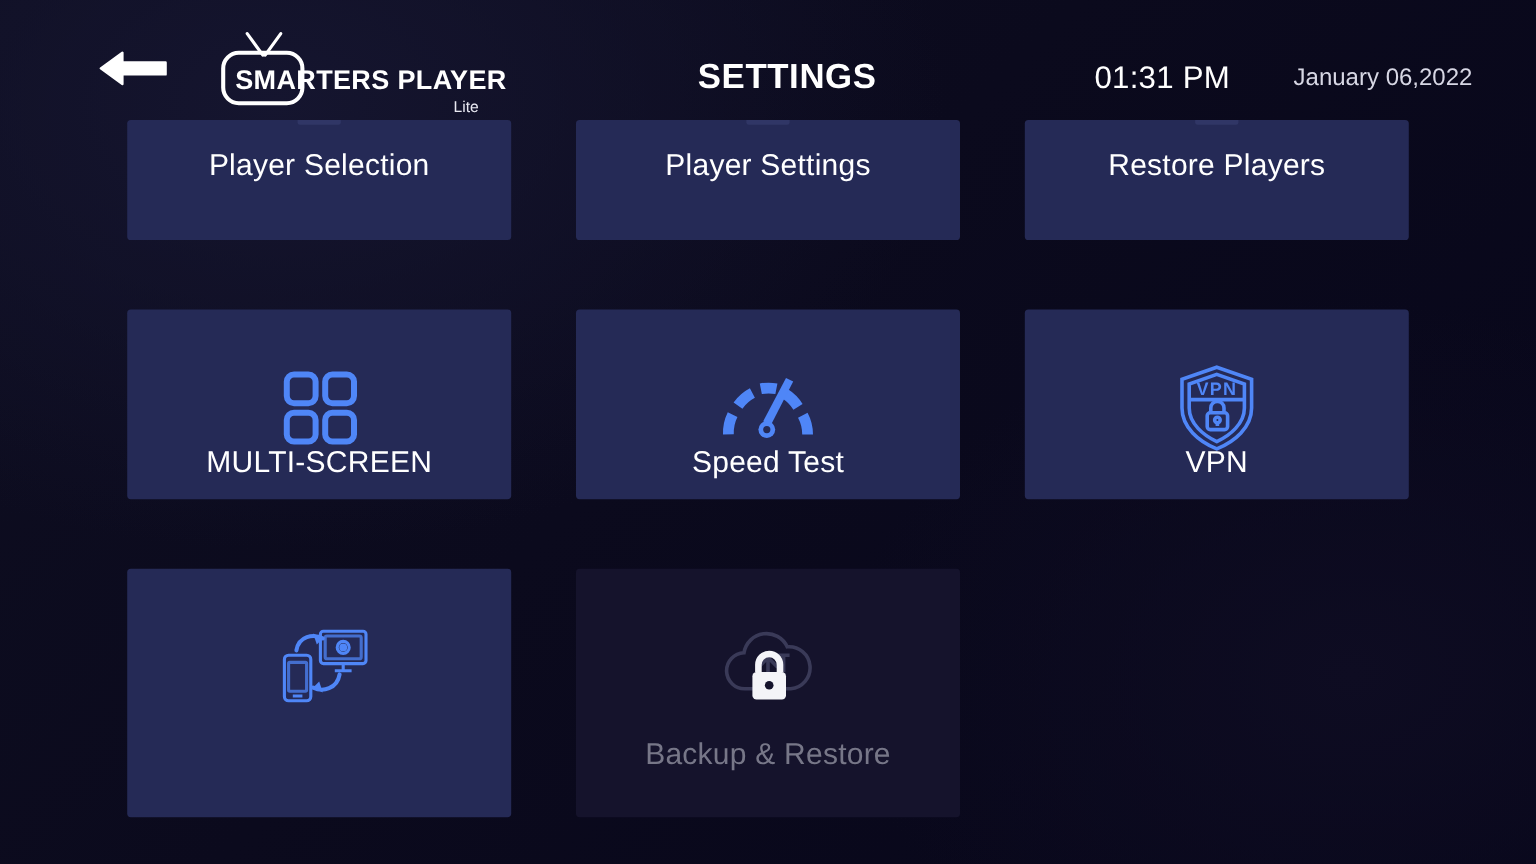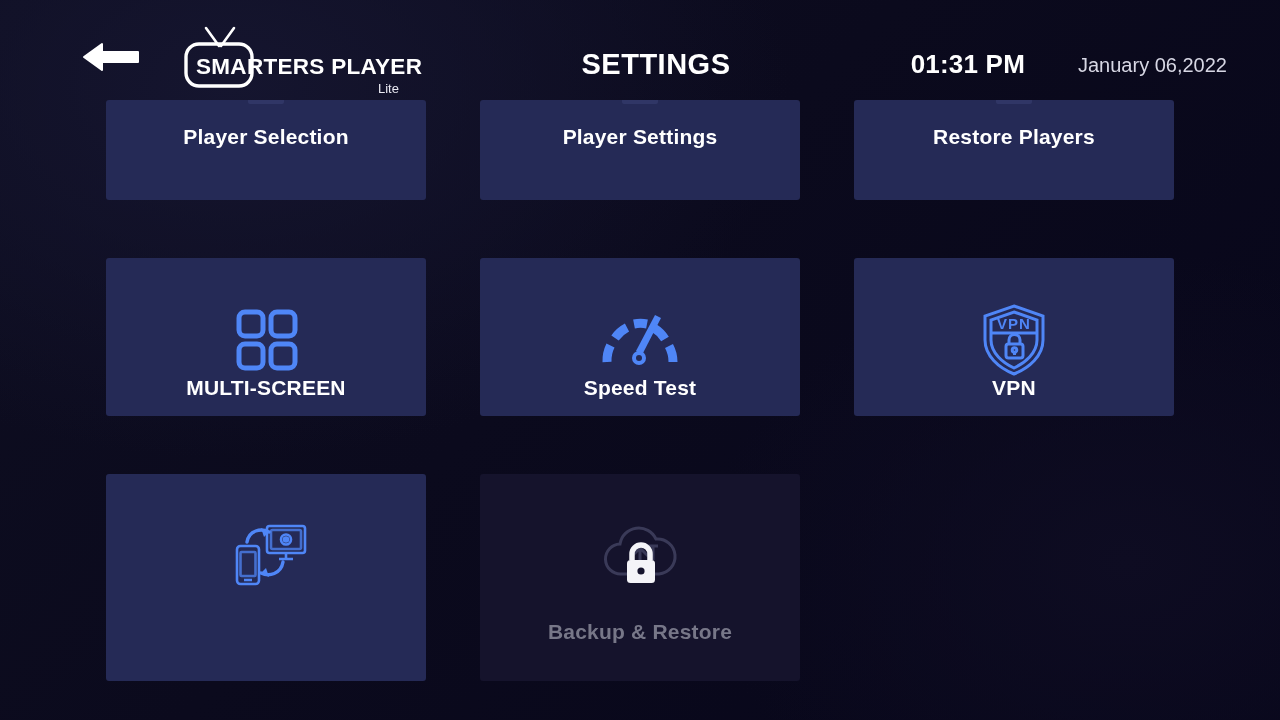--- a/index.html
+++ b/index.html
@@ -69,21 +69,21 @@
     color:#ffffff;
     font-size:29px;
     font-weight:bold;
     letter-spacing:0.5px;
   }
 
   #clock {
     position:absolute; right:255px; top:49px;
     color:#ffffff;
     font-size:26px;
-    font-weight:bold;
+    font-weight:normal;
     letter-spacing:0.2px;
     white-space:nowrap;
   }
   #date {
     position:absolute; right:53px; top:54px;
     color:#d7d7e4;
     font-size:20px;
     font-weight:normal;
     white-space:nowrap;
   }
@@ -123,22 +123,22 @@
     position:absolute;
     left:0; right:0; top:42px;
     height:78px;
     display:flex;
     align-items:center;
     justify-content:center;
   }
 
   .card-label {
     color:#ffffff;
-    font-size:21px;
-    font-weight:bold;
+    font-size:25px;
+    font-weight:normal;
     line-height:1;
     letter-spacing:0.2px;
   }
   .card.dim .card-label { color:#777788; }
 
   
   .clip-remnant {
     position:absolute;
     left:50%; top:-2px;
     transform:translateX(-50%);

